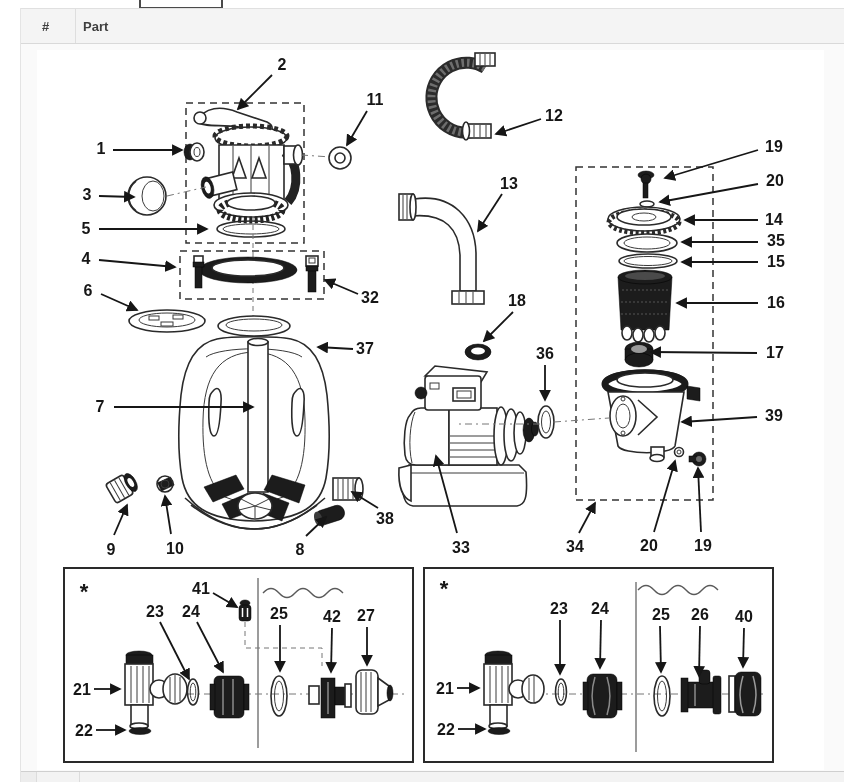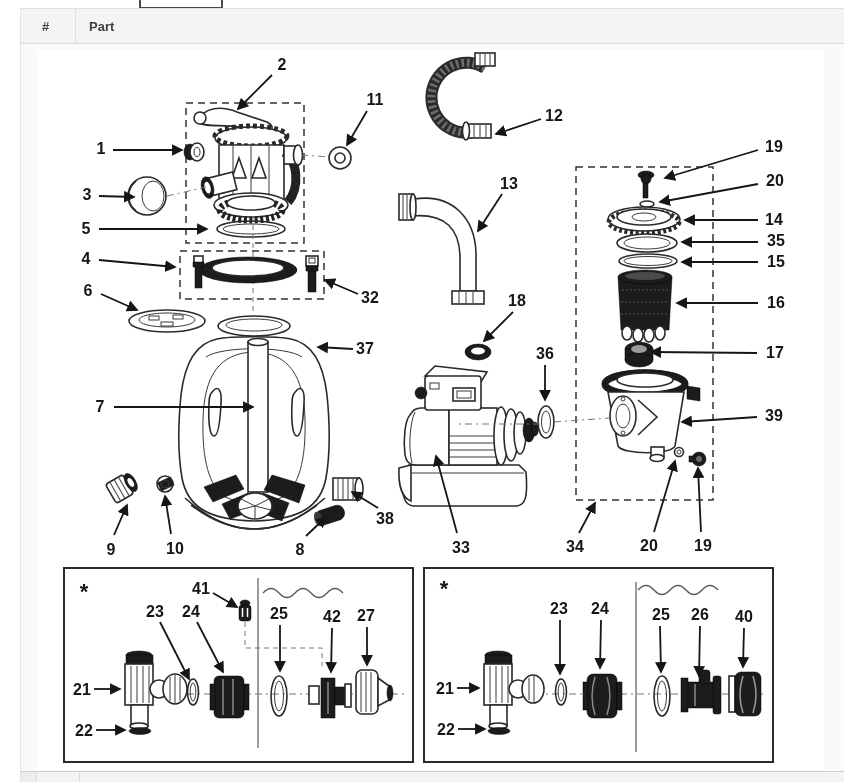--- a/index.html
+++ b/index.html
@@ -21,21 +21,21 @@
   .thead{
     position:absolute;left:0;top:0;width:100%;height:36px;
     background:#f4f4f4;border-top:1px solid #e0e0e0;border-bottom:1px solid #d9d9d9;
     box-sizing:border-box;
   }
   .th{
     position:absolute;top:0;height:100%;display:flex;align-items:center;
     font-size:13px;font-weight:bold;color:#3f3f3f;box-sizing:border-box;
   }
   .th-num{left:0;width:55px;padding-left:21px;border-right:1px solid #dedede;}
-  .th-part{left:55px;width:300px;padding-left:13px;text-align:center;}
+  .th-part{left:49px;width:300px;padding-left:13px;text-align:center;}
   
   .image-row{
     position:absolute;left:0;top:36px;width:100%;height:727px;background:#fafafa;
   }
   .diagram-image{
     position:absolute;left:16px;top:6px;width:787px;height:720px;background:#ffffff;
   }
   svg{display:block;}
   
   .next-row{

